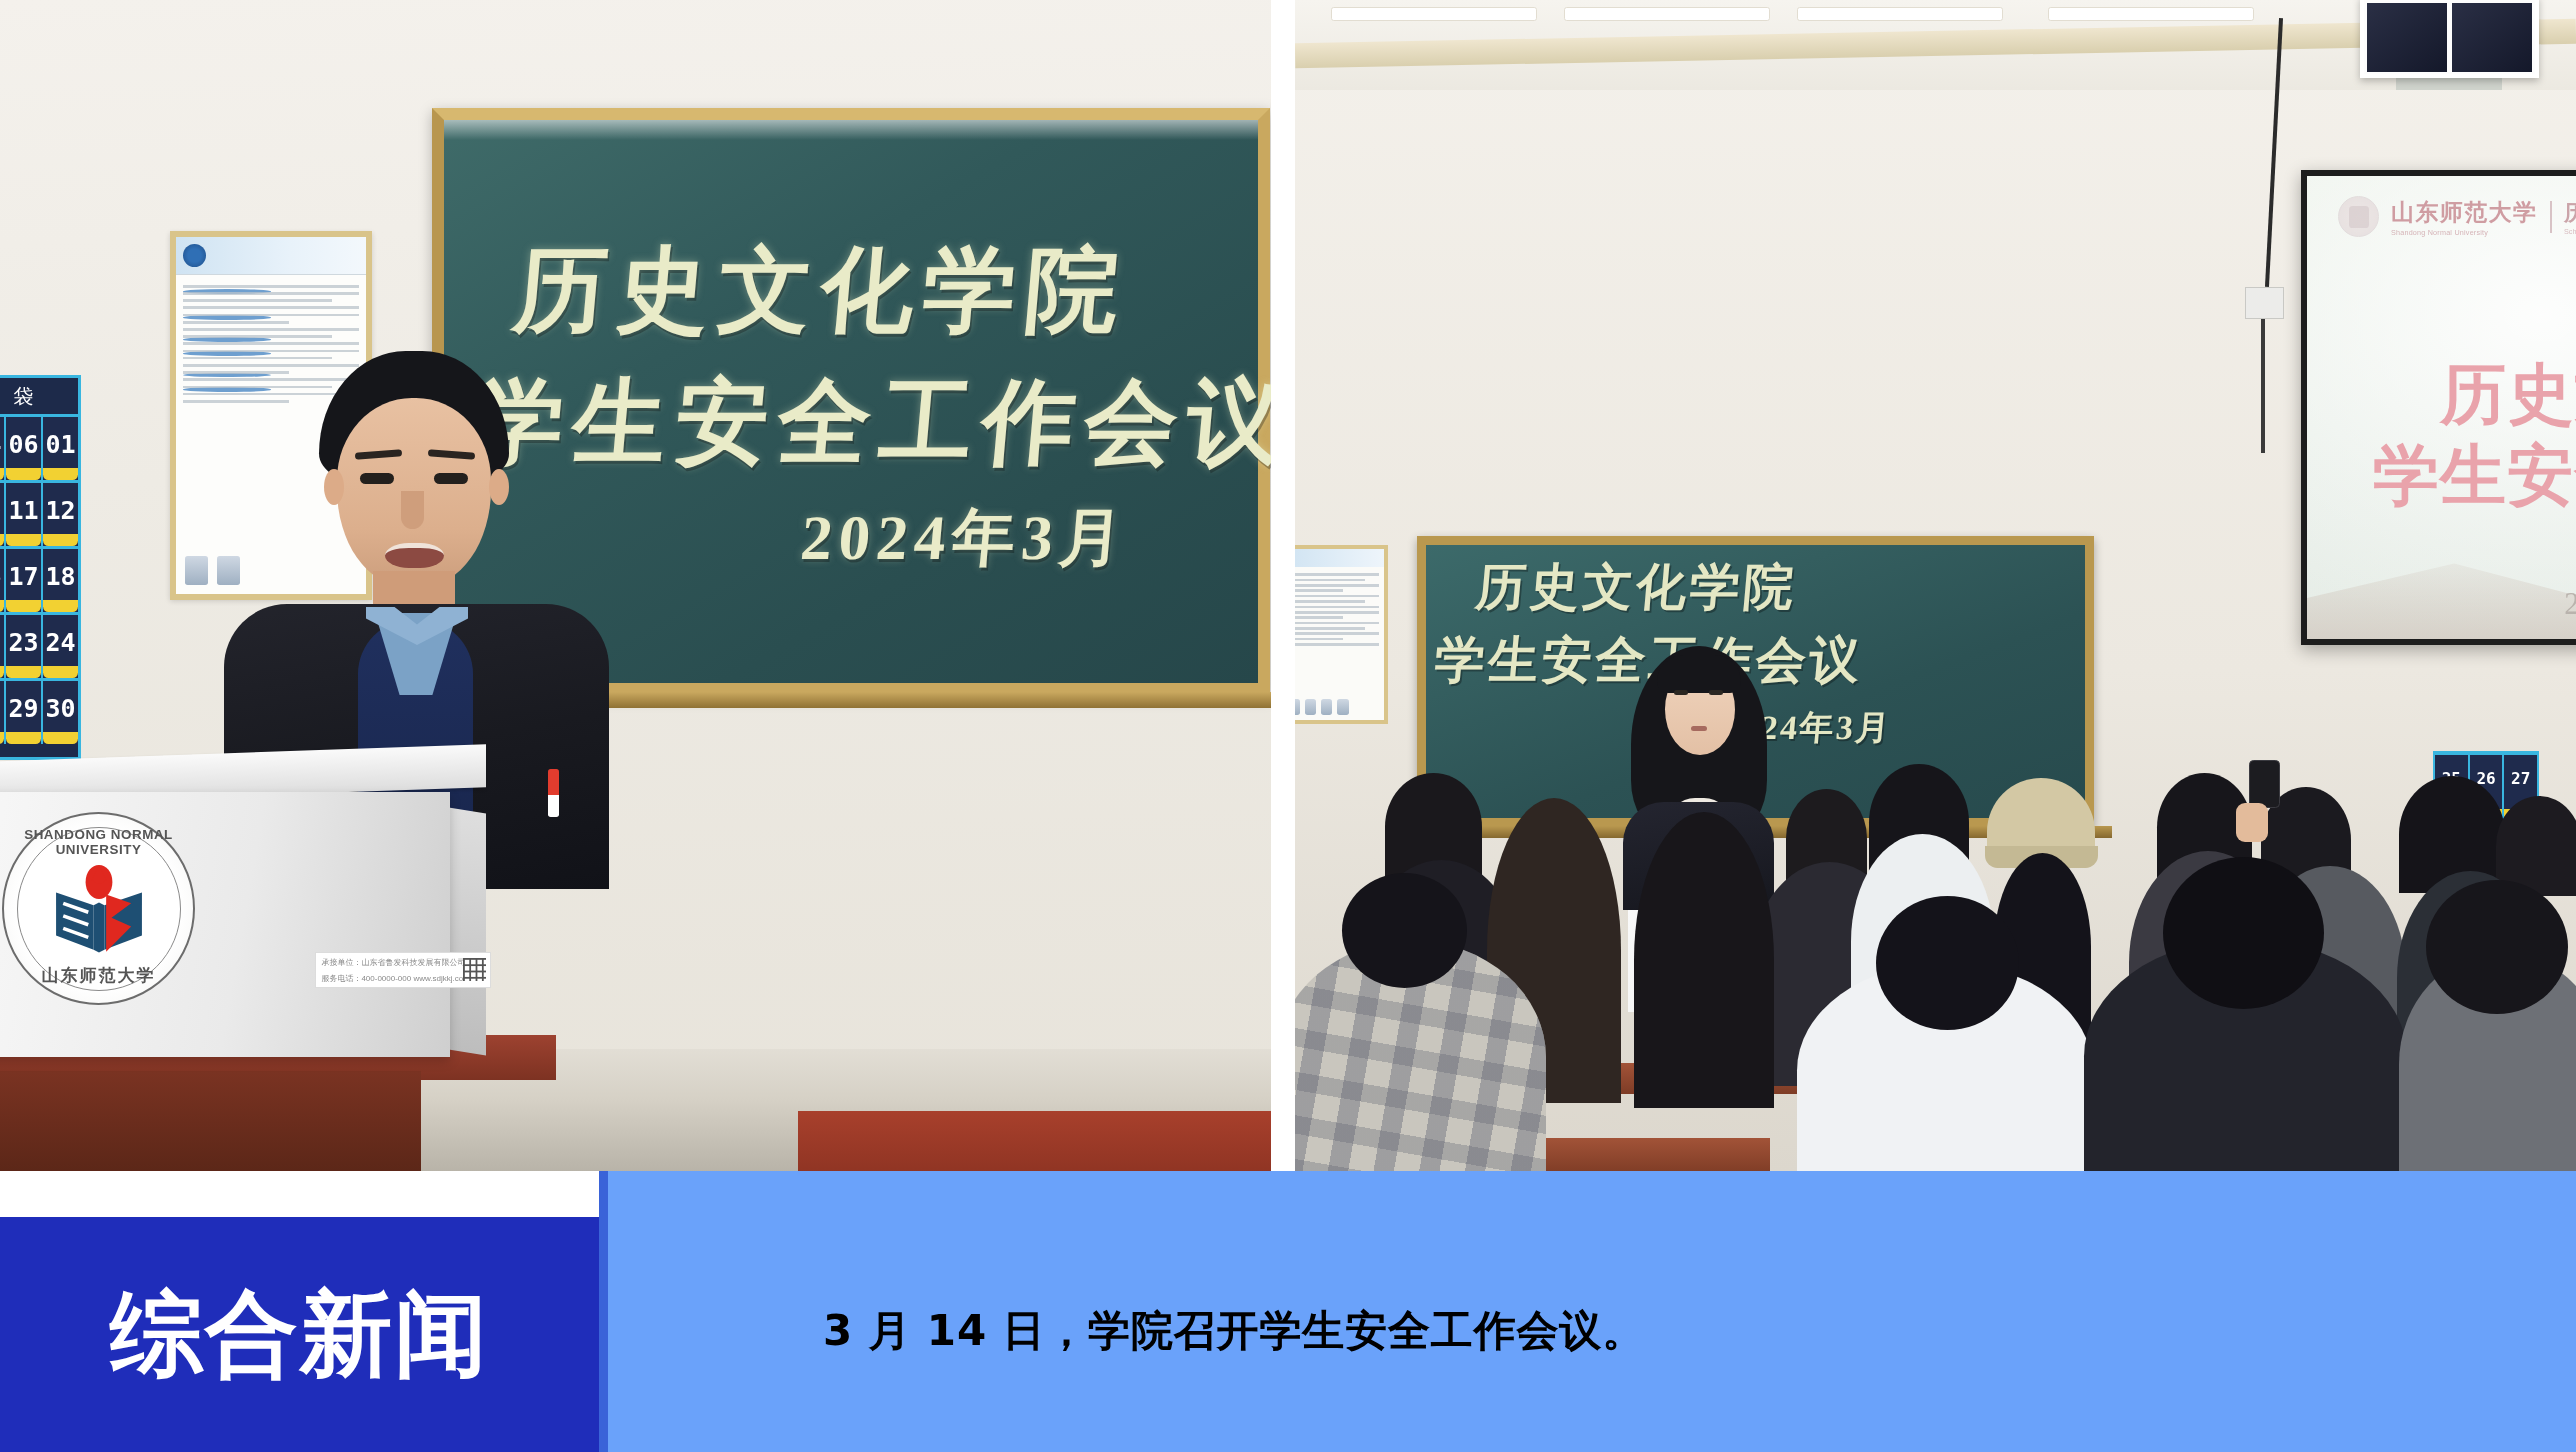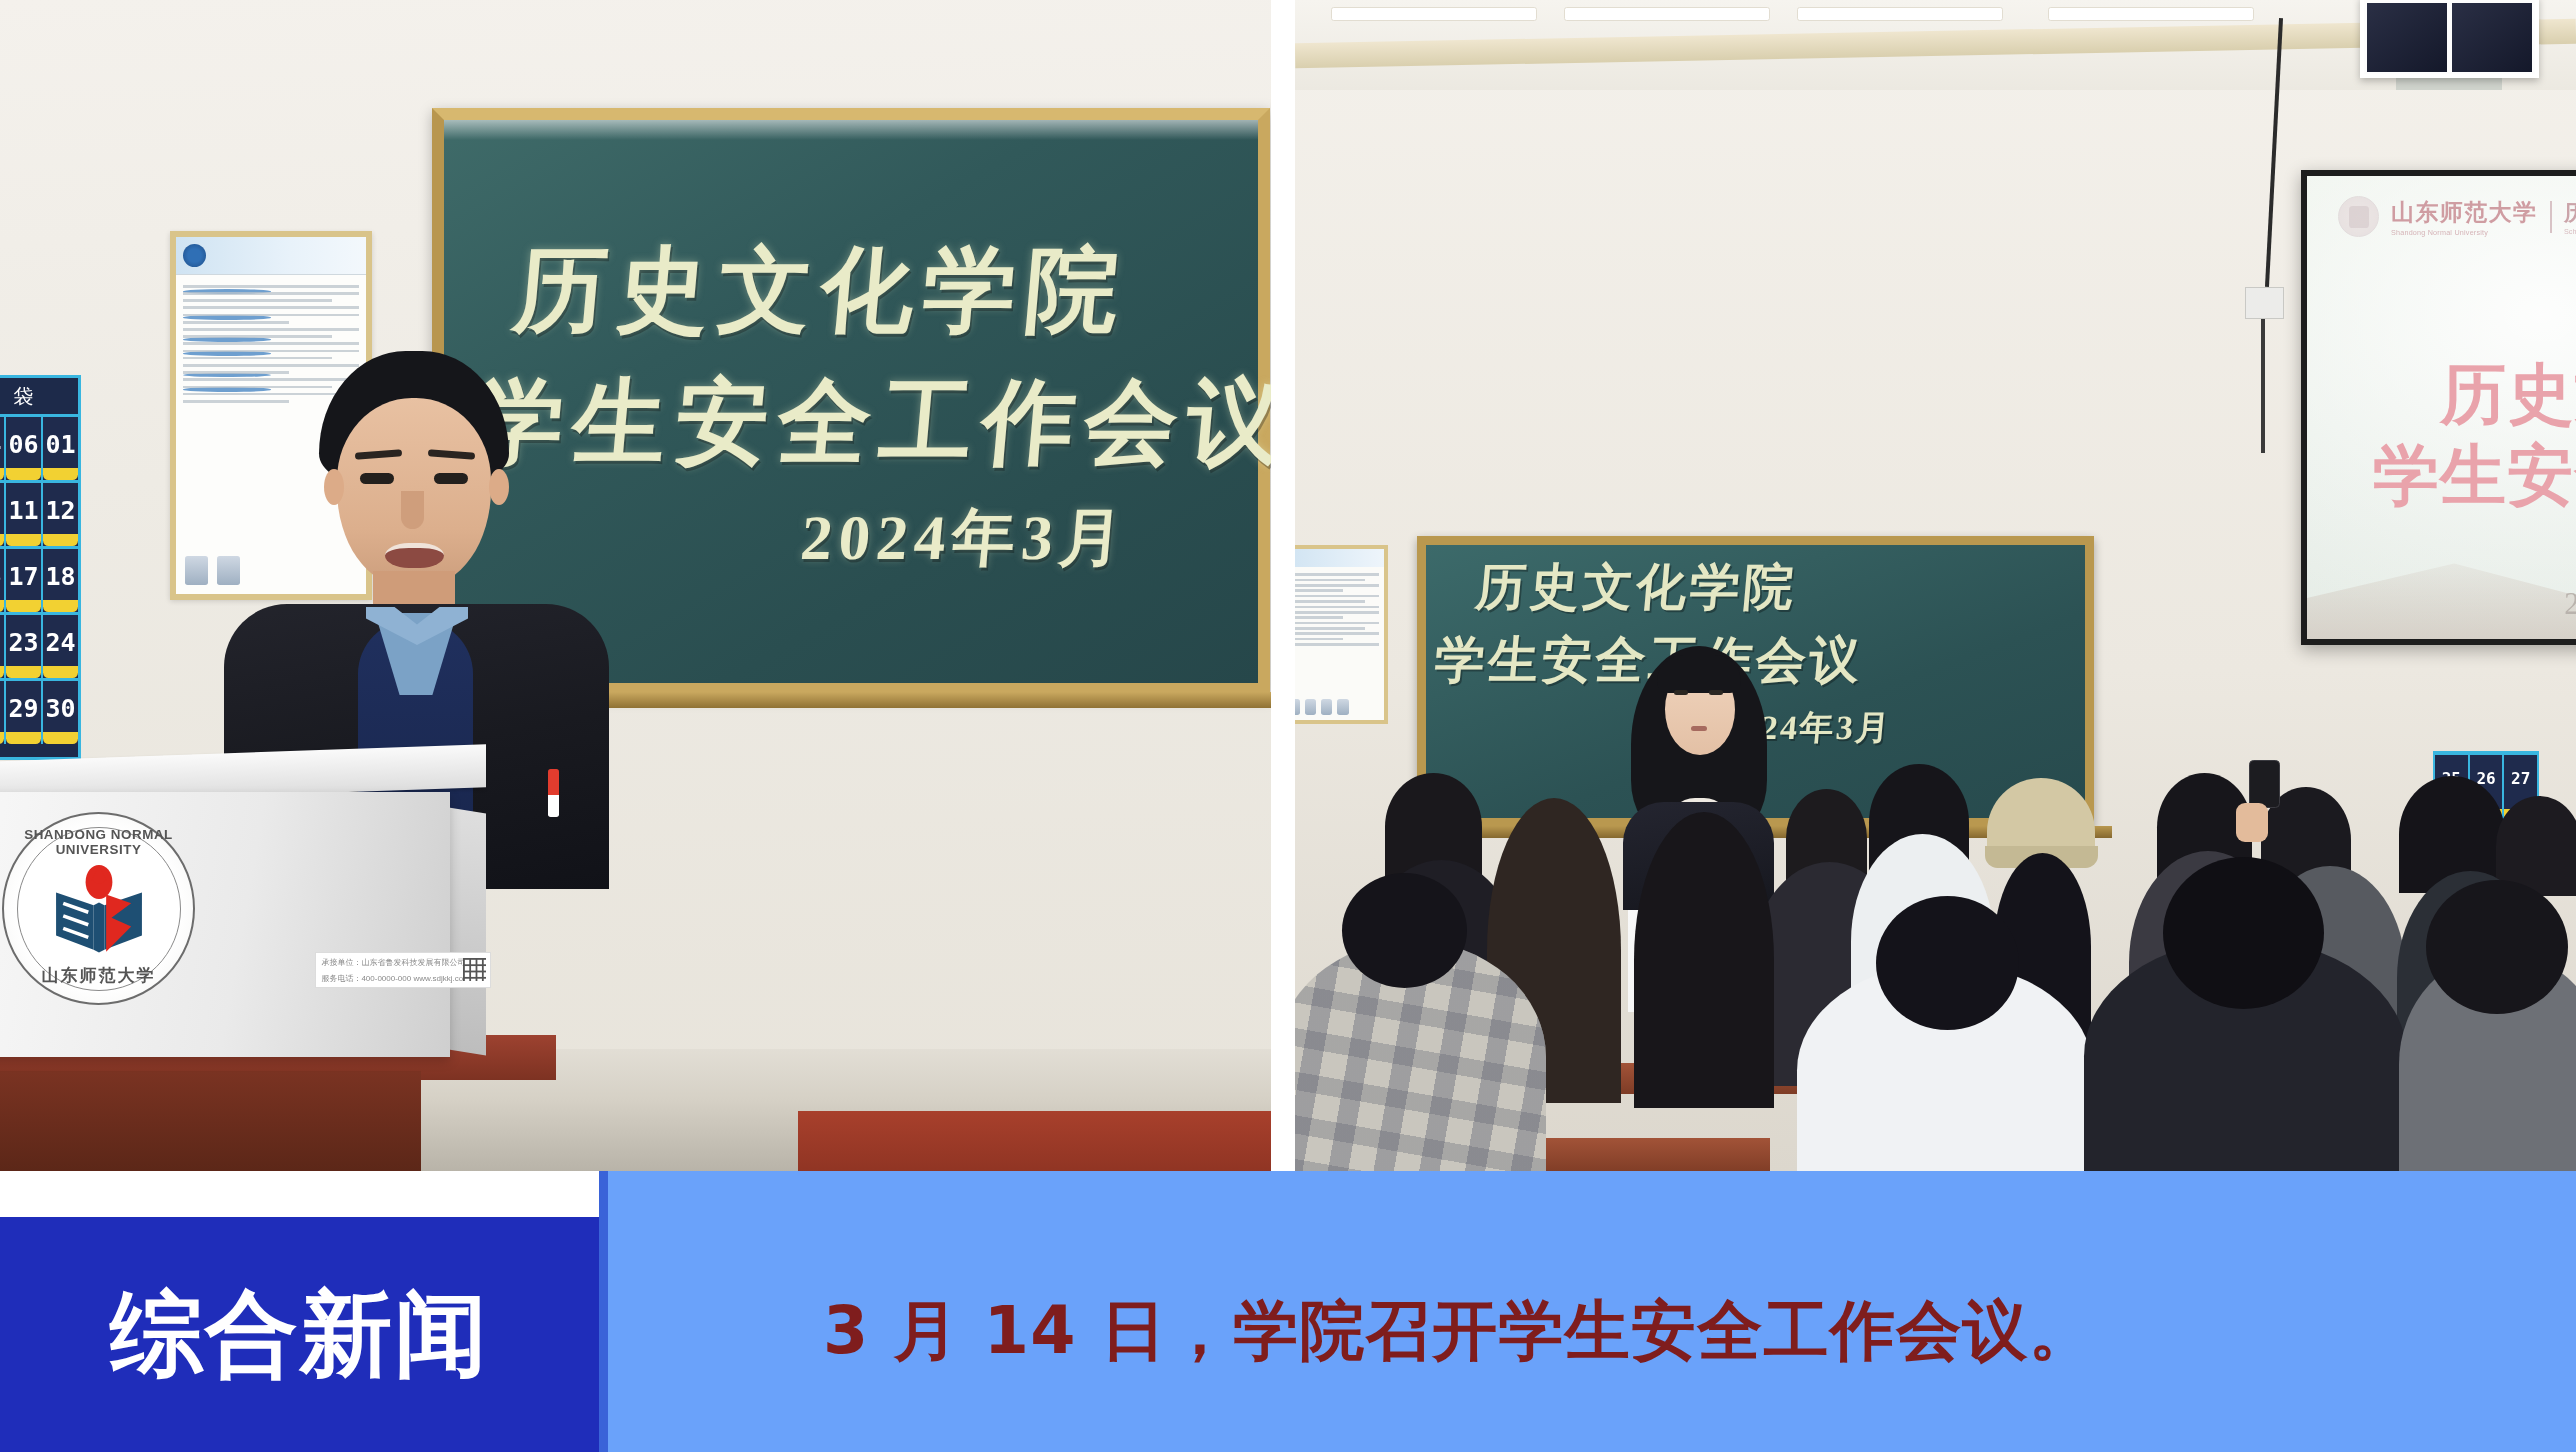--- a/index.html
+++ b/index.html
@@ -253,21 +253,21 @@
 
   
   .caption-bar { position:absolute; left:0; top:1171px; width:2576px; height:281px;
                  display:flex; align-items:stretch; }
   .cap-badge { width:599px; background:#1f2dba; display:flex; align-items:center;
                justify-content:center;margin-top:46px; }
   .cap-badge-text { color:#ffffff; font-size:93px; font-weight:700;
                     letter-spacing:.02em; font-family:"DejaVu Sans", sans-serif; }
   .cap-divider { width:9px; background:#3a63d8; }
   .cap-main { flex:1; background:#6aa2fa; display:flex; align-items:center; }
-  .cap-text { color:#7f1d1d; font-size:65px; font-weight:700; margin-left:215px;
+  .cap-text { color:#000000; font-size:42px; font-weight:700; margin-left:215px;
               letter-spacing:.02em; font-family:"DejaVu Sans", sans-serif;margin-top:38px; }
 </style>
 </head>
 <body>
 
 <div id="root">
 
   <div class="photo-strip">
 
     <div class="photo photo-left">

